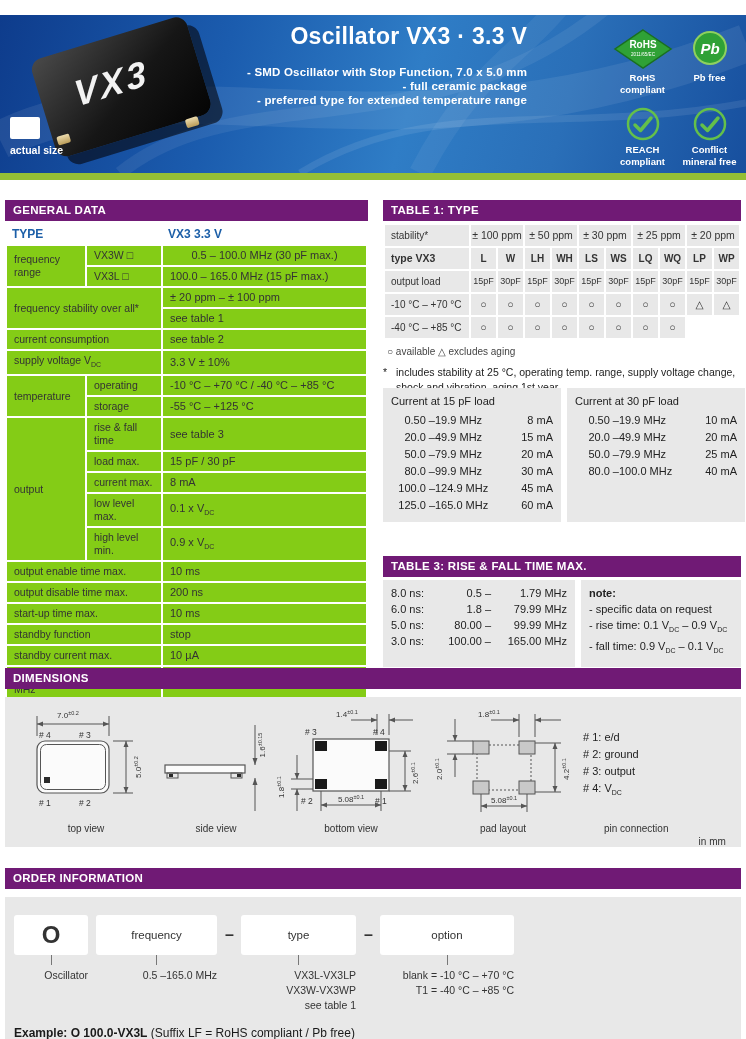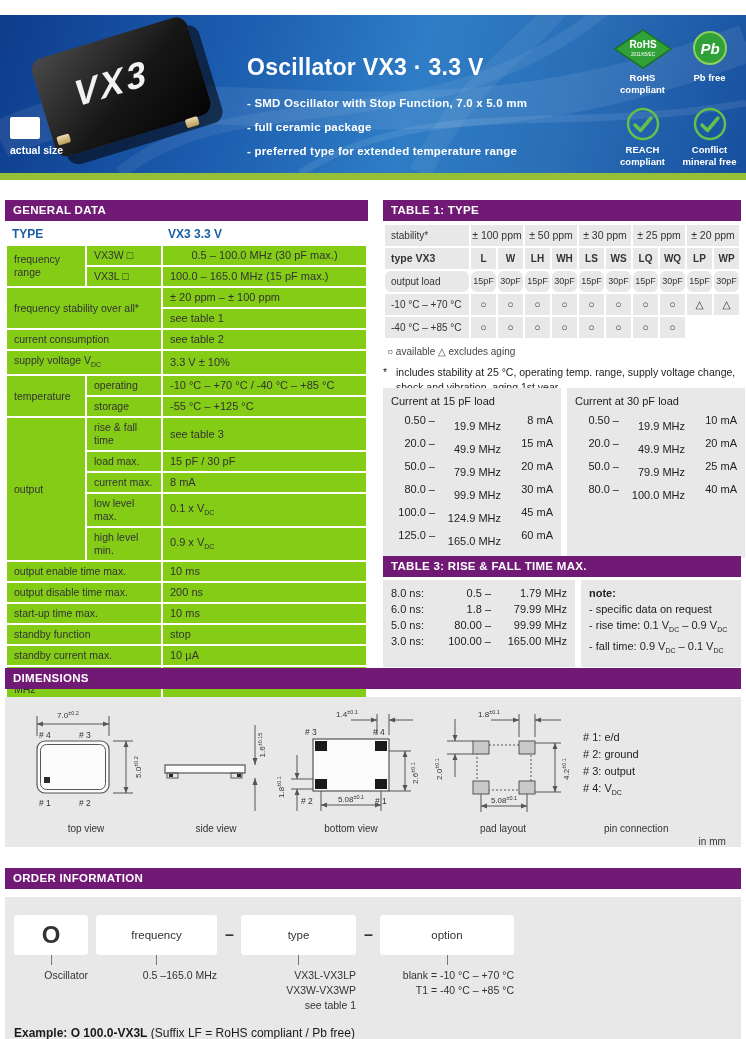--- a/index.html
+++ b/index.html
@@ -17,23 +17,23 @@
     background:linear-gradient(145deg,#4a4a4a,#161616 55%,#040404);
     border-radius:12px; box-shadow:9px 11px 0 rgba(5,5,10,.6); }
   .chip-label { position:absolute; left:34px; top:24px; color:#f2f2f2; font-size:36px; font-weight:bold;
     font-style:italic; letter-spacing:3px; transform:skewX(-8deg); }
   .chip-pad { position:absolute; width:13px; height:9px; background:linear-gradient(#ecdcae,#bb9c58); border-radius:2px; }
   .pad-a { left:4px; top:80px; } .pad-b { left:132px; top:101px; }
 
   .actual { position:absolute; left:10px; top:102px; color:#fff; font-weight:bold; font-size:10.5px; }
   .size-box { width:30px; height:22px; background:#fff; border-radius:2px; margin-bottom:5px; }
 
-  .banner-copy { position:absolute; left:247px; top:39px; color:#fff; }
+  .banner-copy { position:absolute; left:247px; top:8px; color:#fff;text-align:right; }
   .banner-copy h1 { font-size:23px; font-weight:bold; margin:0 0 16px; letter-spacing:.3px; }
-  .banner-copy p { font-size:11.5px; font-weight:bold; margin:12px 0; letter-spacing:.2px; }
+  .banner-copy p { font-size:11.5px; font-weight:bold; margin:2px 0; letter-spacing:.2px; }
 
   .badges { position:absolute; right:4px; top:12px; width:132px; display:grid;
     grid-template-columns:1fr 1fr; column-gap:2px; row-gap:1px; justify-items:center; text-align:center; }
   .badge-caption { font-size:9.5px; font-weight:bold; color:#fff; line-height:1.25; padding-bottom:8px; }
 
   
   .bar { background:#701a75; color:#fff; font-weight:bold; font-size:11.5px; height:21px;
     line-height:21px; padding-left:8px; letter-spacing:.3px; }
   sub { font-size:7px; }
 
@@ -50,33 +50,33 @@
   .t1wrap { position:absolute; top:0; left:0; width:358px; }
   .t2wrap { position:absolute; top:185px; left:0; width:358px; }
   .t3wrap { position:absolute; top:356px; left:0; width:358px; }
 
   table.t1 { width:358px; border-collapse:separate; border-spacing:2px; table-layout:fixed; margin-top:2px; }
   table.t1 col.lab { width:84px; }
   table.t1 td { background:#e8e8e8; font-size:10.5px; text-align:center; padding:4px 1px; line-height:13px; white-space:nowrap; }
   table.t1 td.rl { text-align:left; padding-left:6px; font-size:10px; }
   table.t1 tr.types td { font-weight:bold; font-size:10px; }
   table.t1 tr.types td.rl { font-size:10.5px;margin-left:44px; }
-  table.t1 tr.loads td { font-size:9px;border-radius:6px; }
+  table.t1 tr.loads td { font-size:9px; }
   table.t1 tr.loads td.rl { font-size:10px; }
   table.t1 td.sym { font-size:10.5px; }
   table.t1 td.blank { background:#fff; }
   .t1legend { font-size:10px; color:#444; margin:6px 0 8px 4px; }
   .footnote { display:flex; gap:6px; font-size:10.5px; line-height:1.4; color:#222; padding-right:4px; }
   .footnote .star { flex:0 0 7px; }
 
   .panel-pair { display:flex; gap:6px; margin-top:3px; align-items:stretch; }
   .panel { flex:1; background:#e8e8e8; padding:5px 8px 8px; font-size:11px; color:#222; }
   .phead { margin-bottom:2px; line-height:17px; }
   .t2row { display:flex; line-height:17px; }
-  .t2row .f { width:44px; text-align:right; } .t2row .t { width:66px; text-align:right;margin-top:6px; }
+  .t2row .f { width:44px; text-align:right; } .t2row .t { width:66px; text-align:left; }
   .t2row .c { width:52px; text-align:right; }
   .t3row { display:flex; line-height:16px; }
   .t3row .l { width:46px; } .t3row .f3 { width:54px; text-align:right; } .t3row .t3 { width:76px; text-align:right; }
   .note-title { font-weight:bold; line-height:16px; }
   .noteline { line-height:16px; }
 
   
   .dims-bar  { position:absolute; top:668px; left:5px; width:736px; }
   .dims-box  { position:absolute; top:697px; left:5px; width:736px; height:150px; background:#e8e8e8;
     display:flex; padding:10px 10px 0; }

